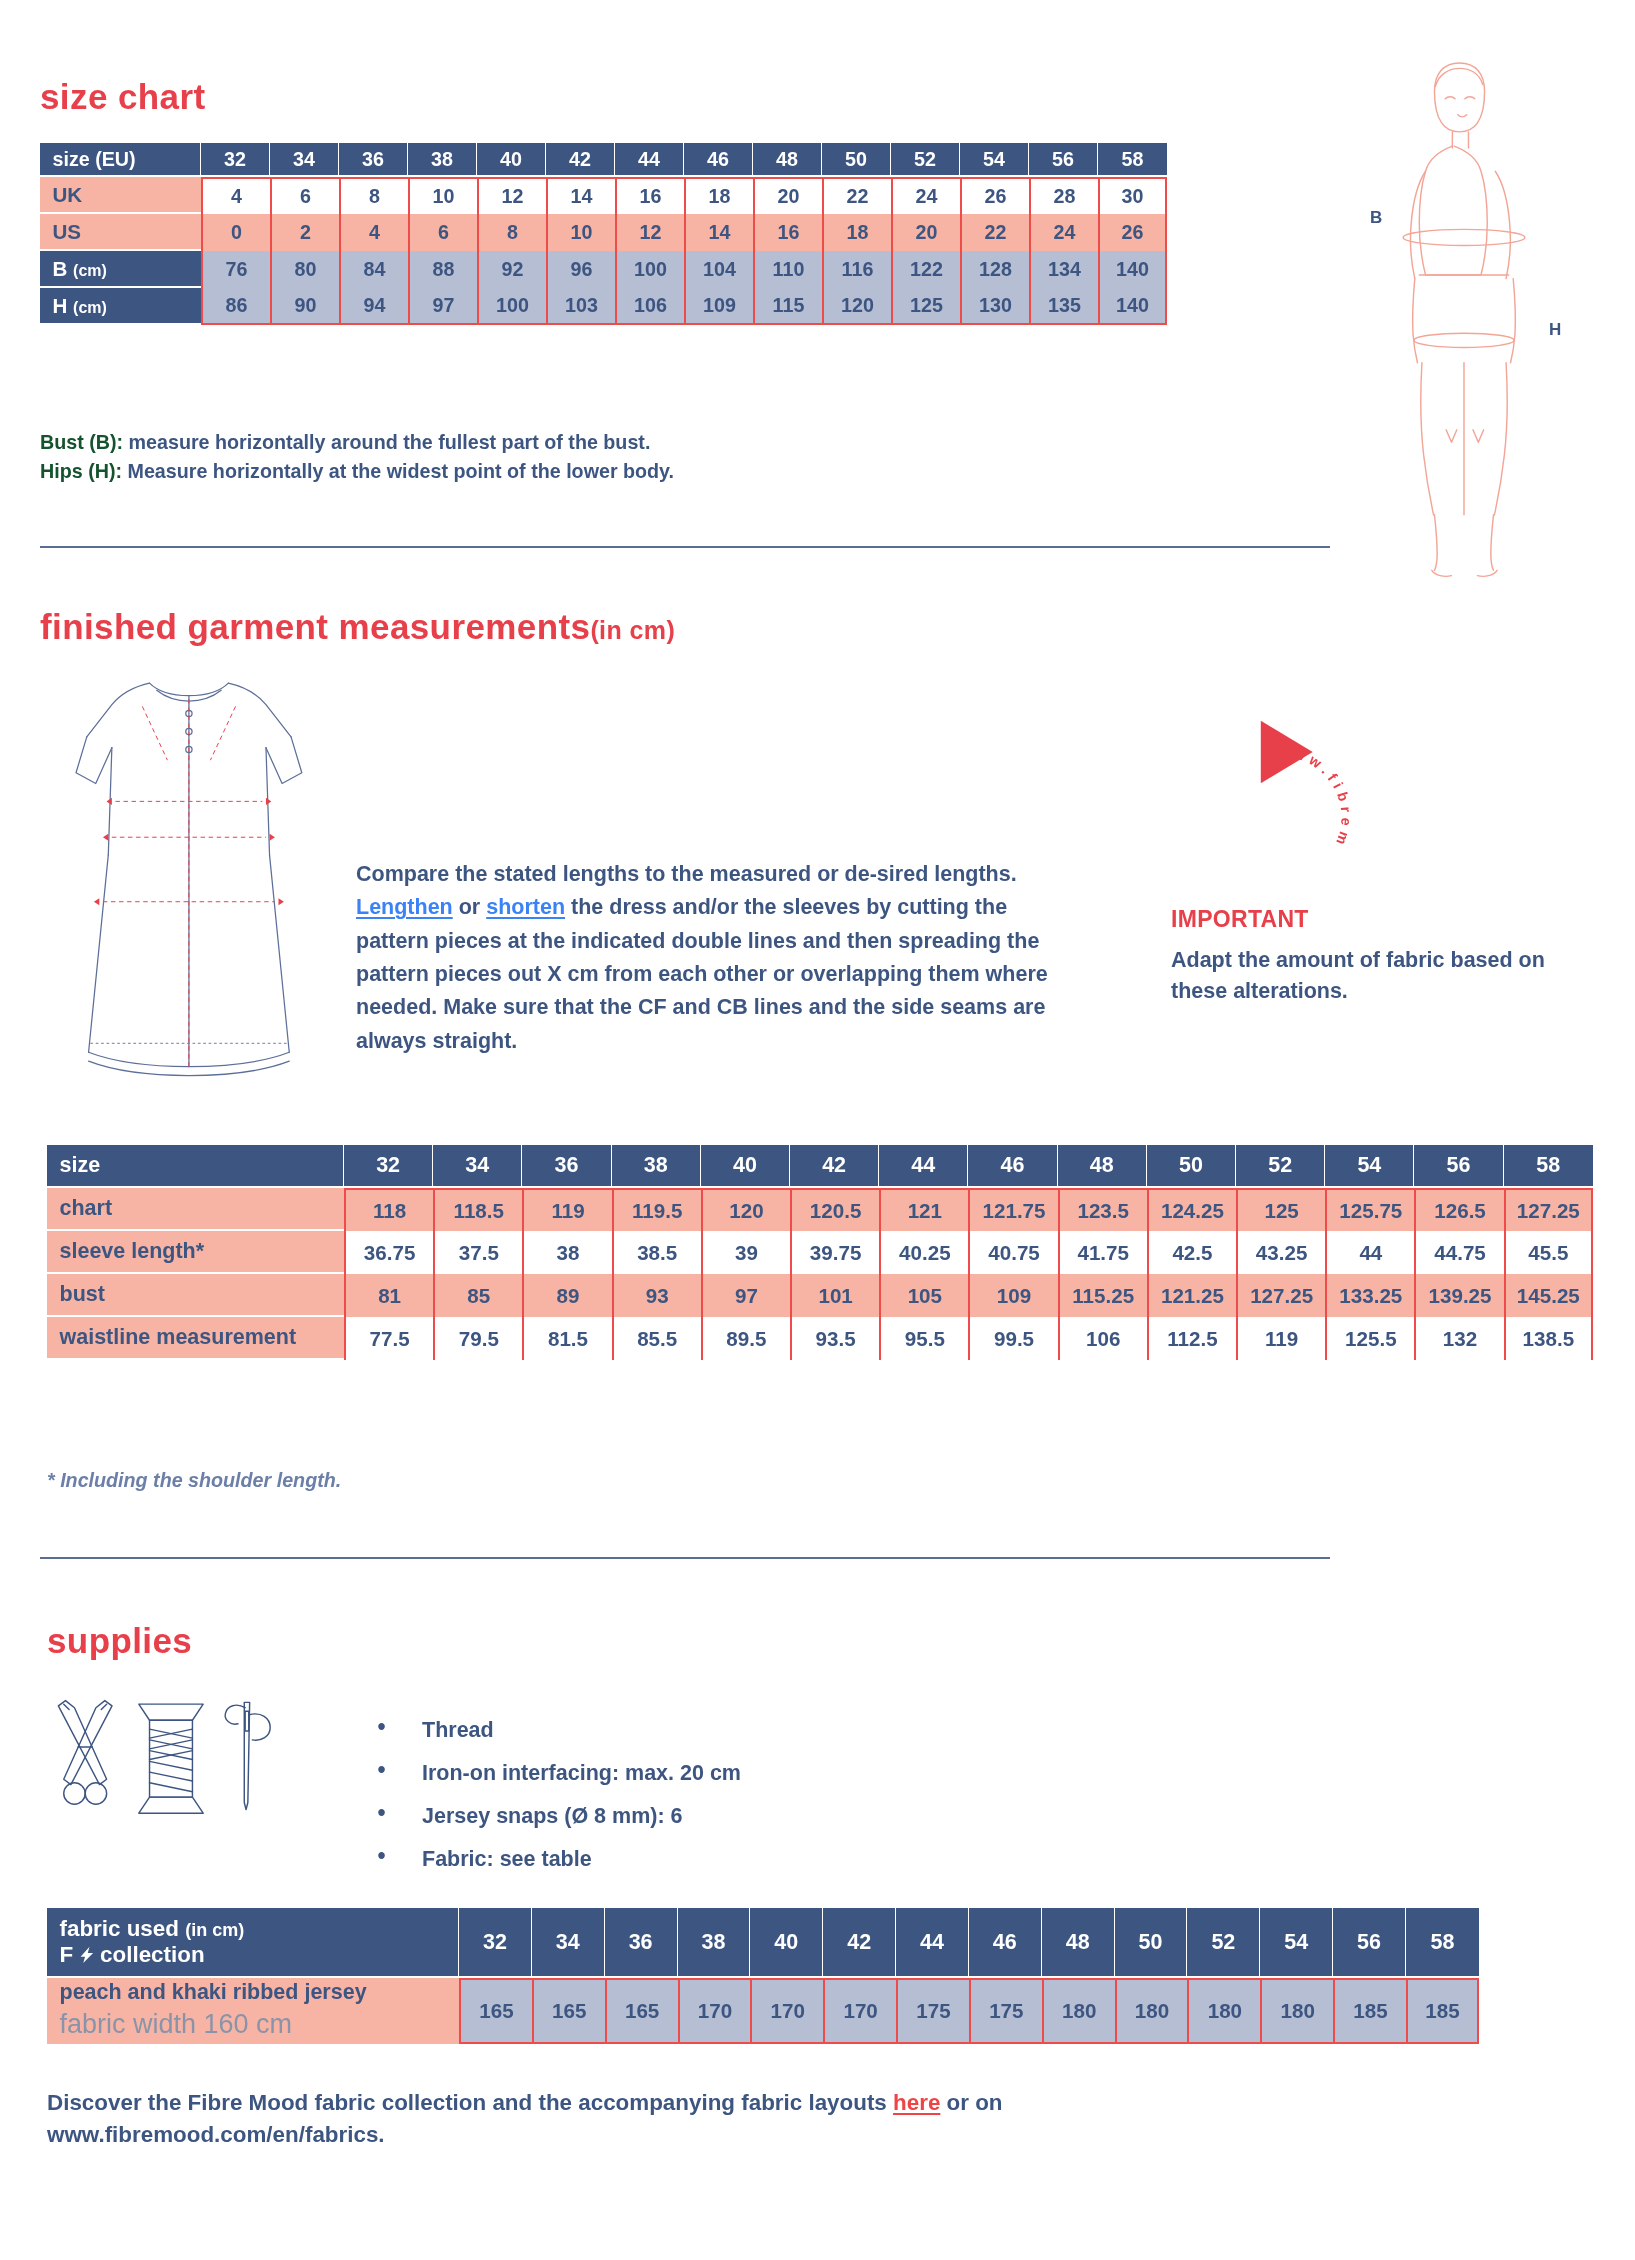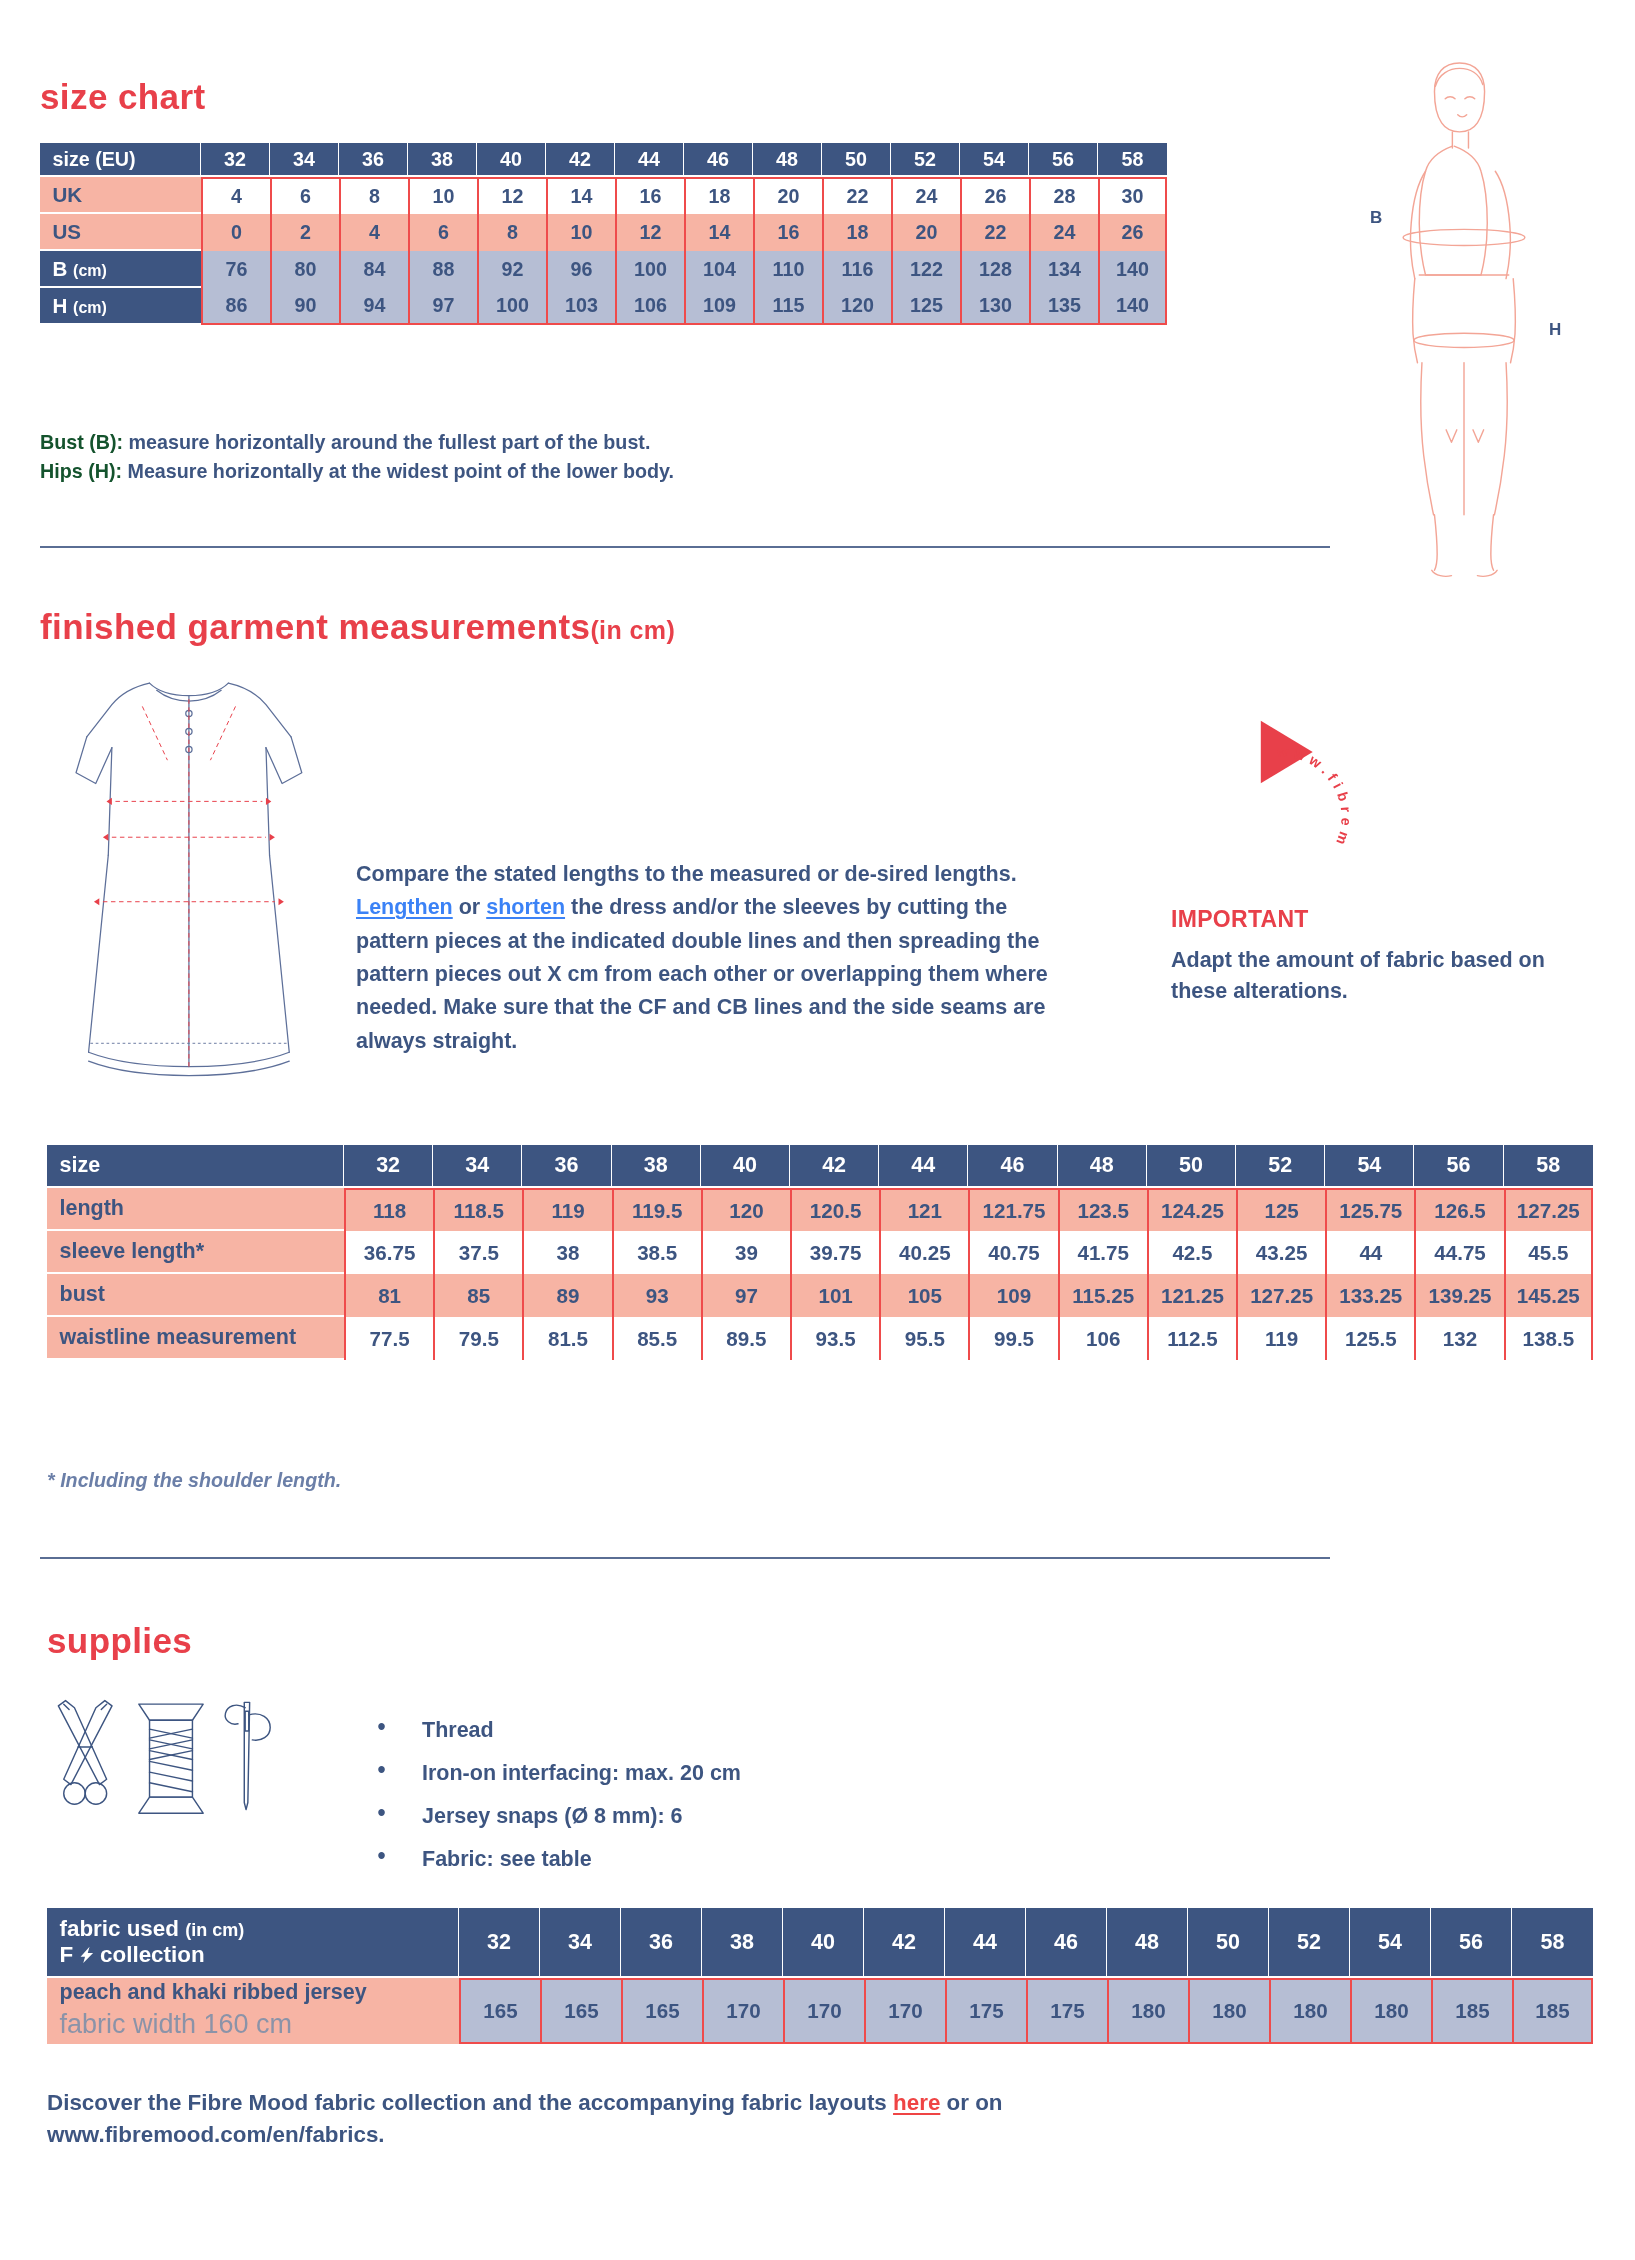--- a/index.html
+++ b/index.html
@@ -171,21 +171,21 @@
   }
   .supplies-list li::before {
     content: "\2022";
     position: absolute;
     left: 12.5px; top: -3.6px;
     font-size: 23px;
     color: #3d5581;
   }
 
   
-  #fabric-table { position: absolute; left: 47px; top: 1908px; width: 1546px; }
+  #fabric-table { position: absolute; left: 47px; top: 1908px; width: 1432px; }
   #fabric-table th.lbl { width: 412px; text-align: left; padding-left: 12.5px; height: 70px; }
   #fabric-table th { height: 70px; font-size: 21.5px; vertical-align: middle; }
   #fabric-table td { height: 66px; font-size: 20.6px; }
   #fabric-table td.lbl {
     background: #f7b4a4; text-align: left; padding-left: 12.5px;
     border-bottom: none; line-height: 1.3;
   }
   #fabric-table td.v { background: #b6bed4; border-top: 2.2px solid #ef4b4b; border-bottom: 2.2px solid #ef4b4b; }
   .fabric-head-line1 { font-size: 22.4px; font-weight: bold; }
   .fabric-head-line1 .small { font-size: 18px; font-weight: bold; }
@@ -409,21 +409,21 @@
         <th>48</th>
         <th>50</th>
         <th>52</th>
         <th>54</th>
         <th>56</th>
         <th>58</th>
       </tr>
     </thead>
     <tbody>
       <tr class="r-peach first-body">
-        <td class="lbl">length</td>
+        <td class="lbl">chart</td>
         <td class="v">118</td>
         <td class="v">118.5</td>
         <td class="v">119</td>
         <td class="v">119.5</td>
         <td class="v">120</td>
         <td class="v">120.5</td>
         <td class="v">121</td>
         <td class="v">121.75</td>
         <td class="v">123.5</td>
         <td class="v">124.25</td>

